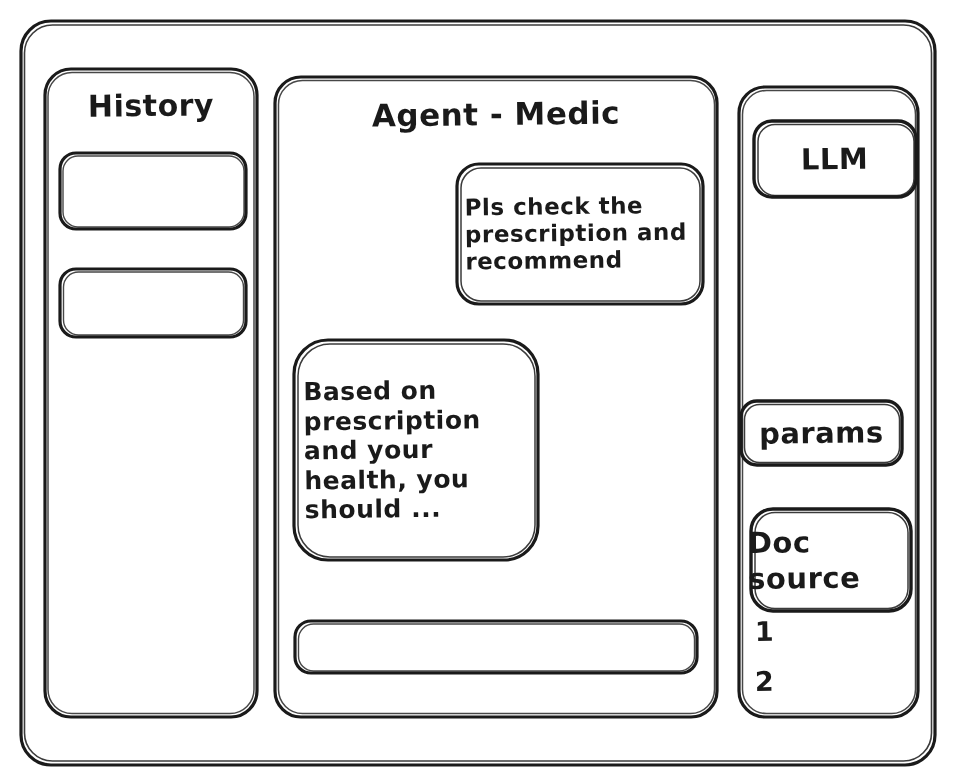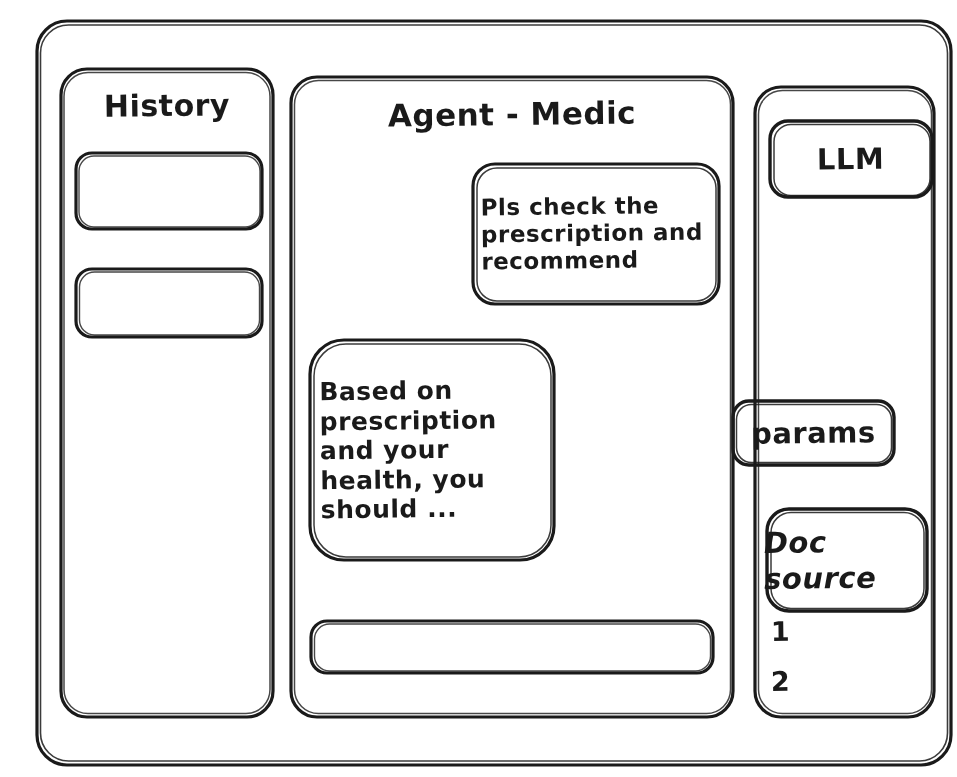--- a/index.html
+++ b/index.html
@@ -12,21 +12,20 @@
     height: 777px;
     font-family: "DejaVu Sans", sans-serif;
     color: #1a1a1a;
     overflow: hidden;
   }
 
   #app {
     position: relative;
     width: 873px;
     height: 777px;
-    margin-left: 16px;
   }
 
   
   .sketch {
     position: absolute;
     box-sizing: border-box;
   }
   .sketch > svg {
     position: absolute;
     inset: 0;
@@ -94,23 +93,23 @@
   #bubble-agent .hand { font-size: 25px; }
 
   
   #composer { left: 292px; top: 618px; width: 408px; height: 58px; }
 
   
   #tools-panel { left: 736px; top: 84px; width: 185px; height: 636px; }
   .tool-btn .hand { font-size: 29px; }
   #tool-llm { left: 751px; top: 118px; width: 168px; height: 82px; }
   #tool-ocr { left: 751px; top: 226px; width: 168px; height: 82px; }
-  #tool-params { left: 714px; top: 398px; width: 167px; height: 70px; }
+  #tool-params { left: 738px; top: 398px; width: 167px; height: 70px; }
   #tool-params .hand { font-size: 29px; }
-  #tool-docsource { left: 748px; top: 506px; width: 166px; height: 108px; font-style: italic; }
+  #tool-docsource { left: 748px; top: 506px; width: 166px; height: 108px; }
   #tool-docsource .hand { font-size: 29px; line-height: 1.25; }
 
   .doc-item {
     position: absolute;
     left: 755px;
     font-size: 27px;
   }
   #doc-item-1 { top: 616px; }
   #doc-item-2 { top: 666px; }
 </style>

